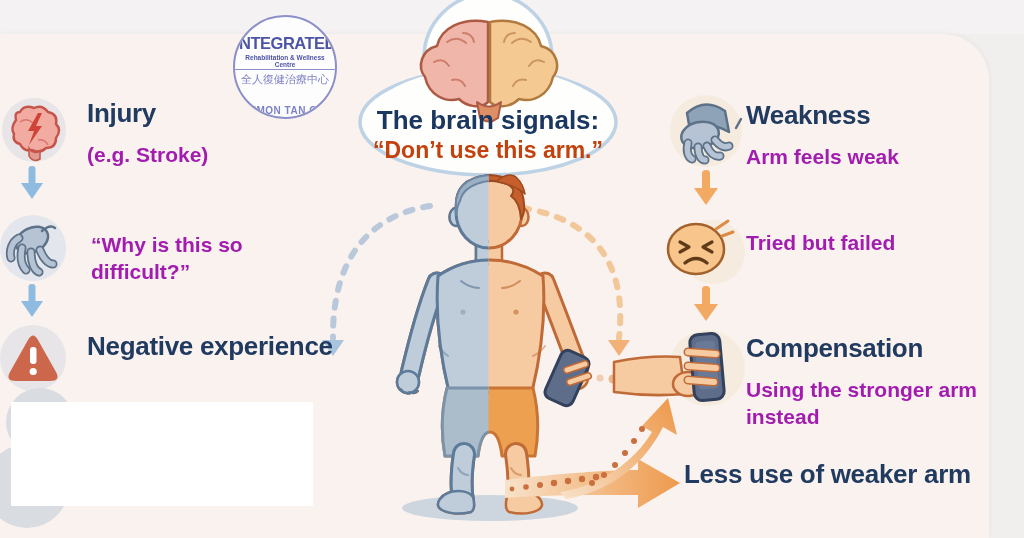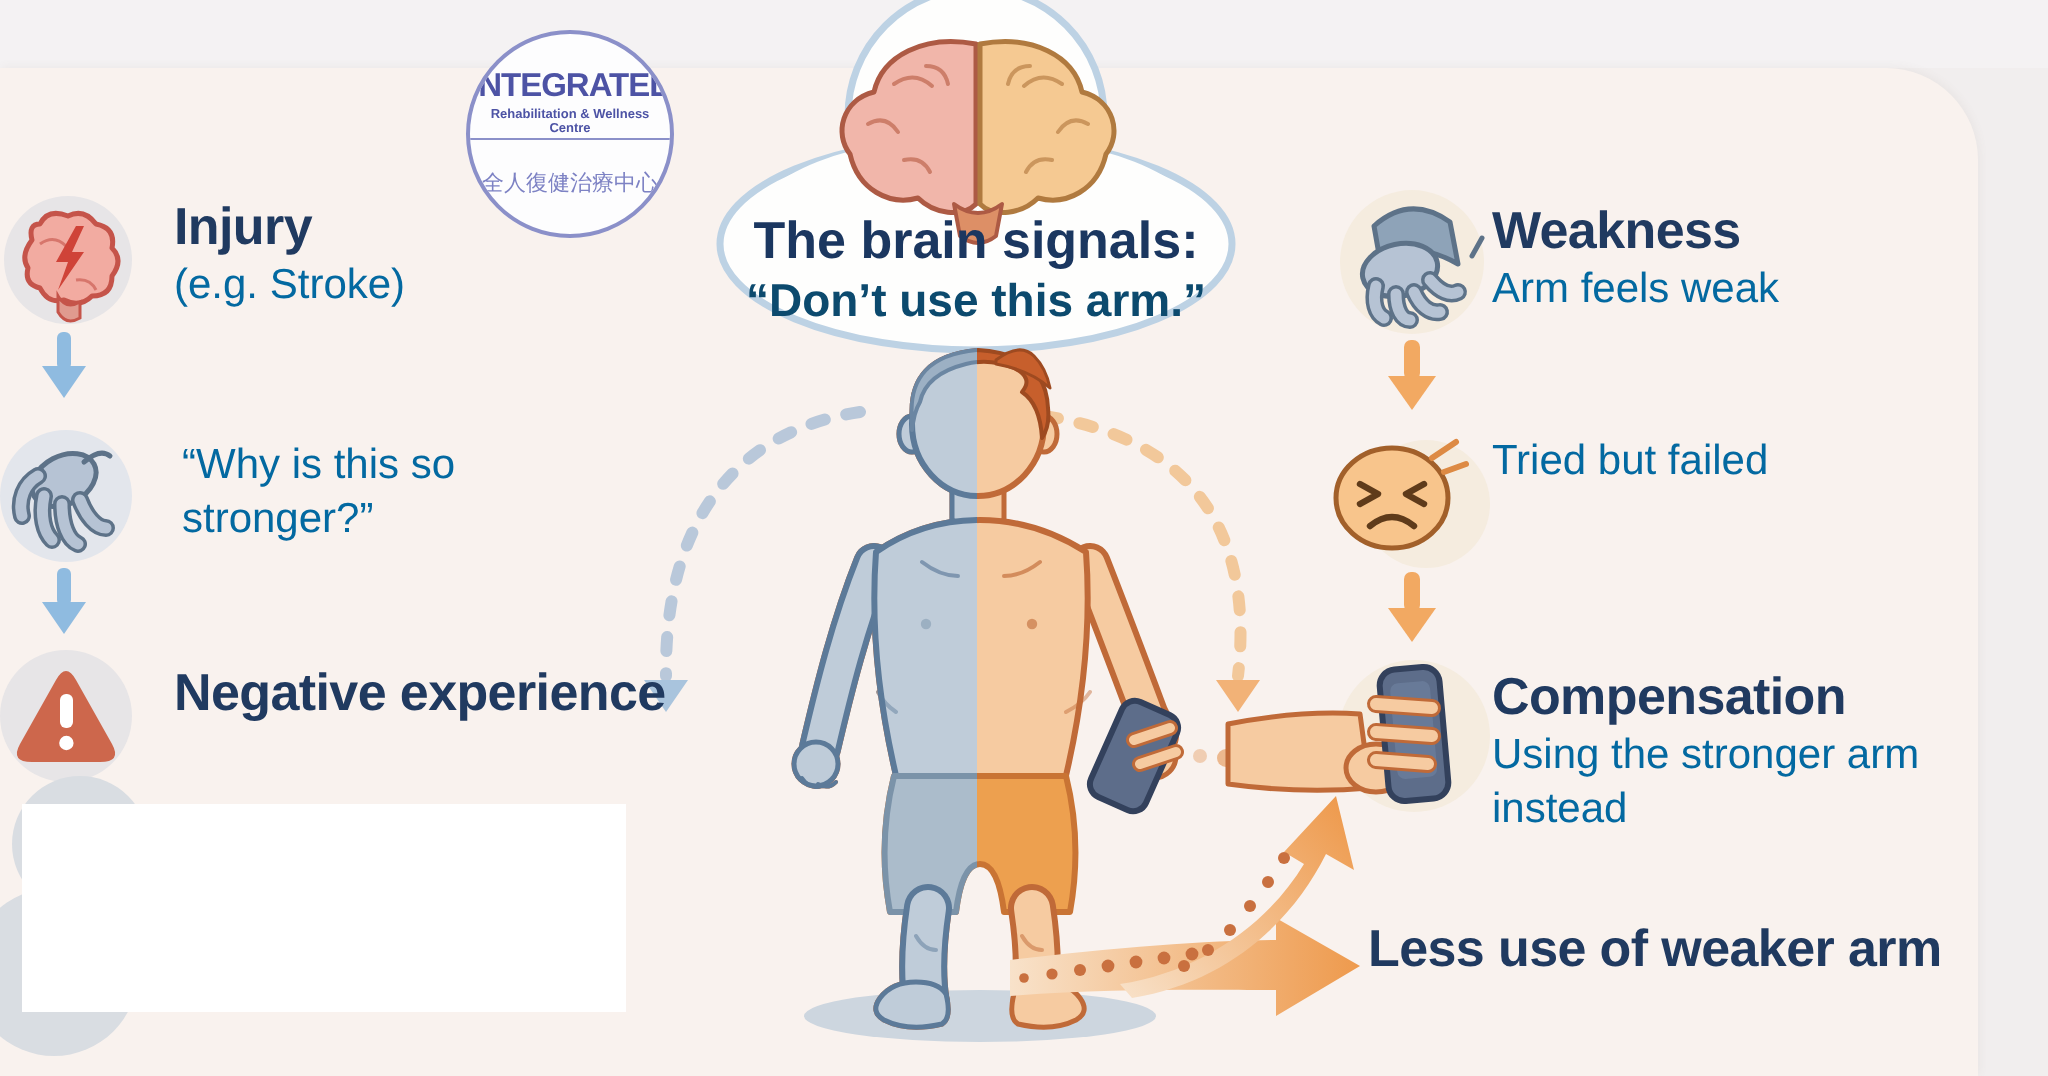--- a/index.html
+++ b/index.html
@@ -4,33 +4,33 @@
 <style>
   html,body{margin:0;padding:0;}
   body{width:1024px;height:538px;position:relative;overflow:hidden;
        background:#f1eeee;font-family:"Liberation Sans",sans-serif;}
   .top-band{position:absolute;left:0;top:0;width:1024px;height:34px;background:#f4f2f3;}
   .card{position:absolute;left:0;top:34px;width:989px;height:504px;background:#f9f2ee;
         border-top-right-radius:46px;box-shadow:1px -1px 4px rgba(120,100,90,.06);}
   svg.layer{position:absolute;left:0;top:0;}
   .txt{position:absolute;color:#203a60;}
   .title{font-weight:bold;font-size:26px;letter-spacing:-.3px;}
-  .subtitle{font-size:21px;color:#0369a1;line-height:27px;white-space:pre-line;margin-top:0;}
+  .subtitle{font-size:21px;color:#a21caf;line-height:27px;white-space:pre-line;margin-top:12px;font-weight:bold;}
   .bubble-l1{left:368px;top:105px;width:240px;text-align:center;font-size:26px;font-weight:bold;color:#1b3760;}
-  .bubble-l2{left:353px;top:137px;width:270px;text-align:center;font-size:23px;font-weight:bold;color:#0c4a6e;}
+  .bubble-l2{left:353px;top:137px;width:270px;text-align:center;font-size:23px;font-weight:bold;color:#c2410c;}
   .row-l{left:87px;width:270px;}
   .row-r{left:746px;width:270px;}
   .less-use{left:684px;top:459px;width:300px;}
   .redact{position:absolute;left:11px;top:402px;width:302px;height:104px;background:#ffffff;}
   .logo{position:absolute;left:233px;top:15px;width:104px;height:104px;border-radius:50%;
         background:#fdfdfe;border:2px solid #8b90c9;box-sizing:border-box;text-align:center;
         color:#4d53a5;overflow:hidden;}
   .logo .l1{margin-top:17px;font-size:16.5px;font-weight:bold;letter-spacing:-.5px;}
   .logo .l2{font-size:6.5px;font-weight:bold;border-bottom:1px solid #8b90c9;display:inline-block;padding-bottom:1px;}
-  .logo .l3{font-size:11px;color:#7d82c4;margin-top:13px;}
+  .logo .l3{font-size:11px;color:#7d82c4;margin-top:1px;}
   .logo .l4{font-size:10px;font-weight:bold;color:#7d82c4;letter-spacing:.5px;margin-top:18px;}
 </style>
 </head>
 <body>
 
 <div class="top-band"></div>
 <div class="card"></div>
 
 <svg class="layer" width="1024" height="538" viewBox="0 0 1024 538">
   <defs>
@@ -249,21 +249,21 @@
 
 <div class="txt bubble-l1">The brain signals:</div>
 <div class="txt bubble-l2">“Don’t use this arm.”</div>
 
 <div class="txt row-l" style="top:98px">
   <div class="title">Injury</div>
   <div class="subtitle">(e.g. Stroke)</div>
 </div>
 <div class="txt row-l" style="top:219px">
   <div class="subtitle" style="padding-left:4px">“Why is this so
-stronger?”</div>
+difficult?”</div>
 </div>
 <div class="txt row-l" style="top:331px;width:320px">
   <div class="title">Negative experience</div>
 </div>
 
 <div class="txt row-r" style="top:100px">
   <div class="title">Weakness</div>
   <div class="subtitle">Arm feels weak</div>
 </div>
 <div class="txt row-r" style="top:217px">

